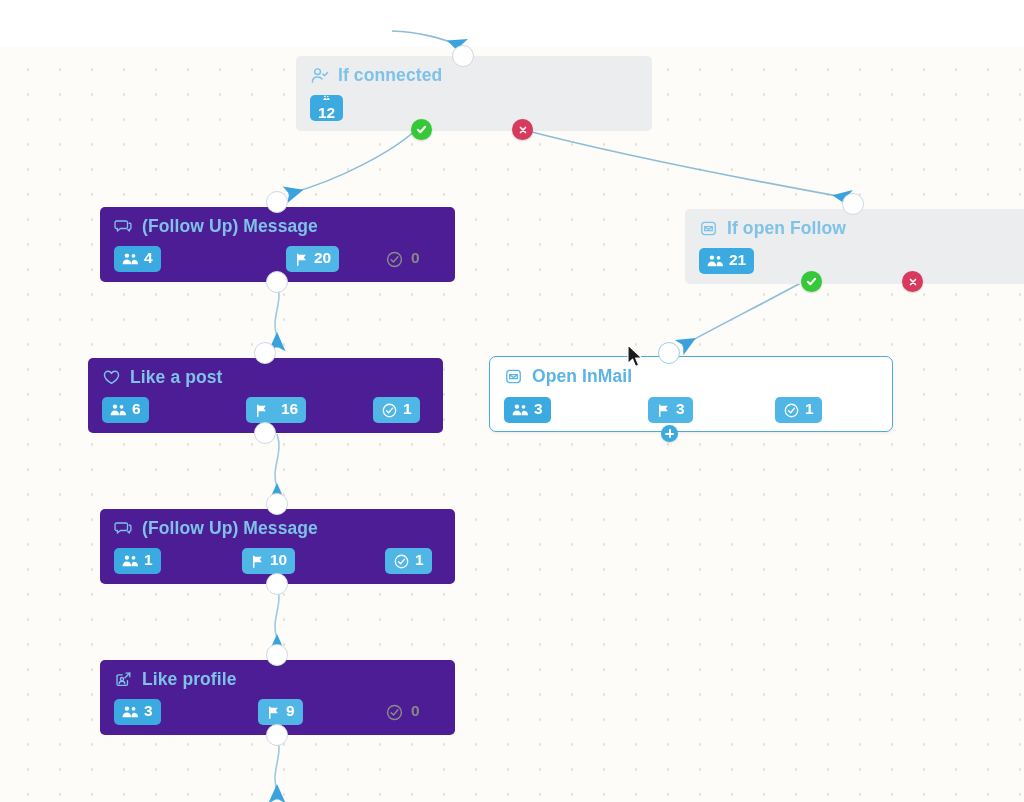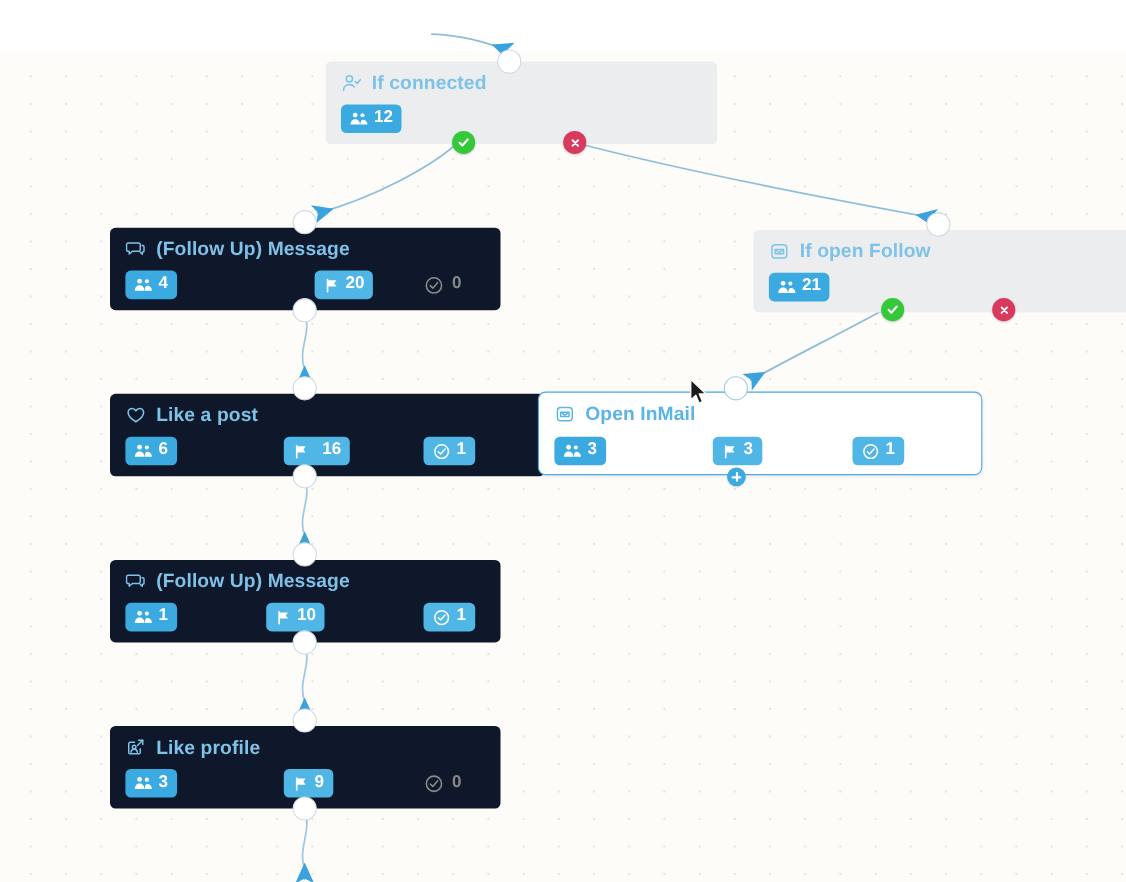--- a/index.html
+++ b/index.html
@@ -20,21 +20,21 @@
     background-position:12px 10px;
   }
   #topband{position:absolute;left:0;top:0;width:1024px;height:47px;background:#ffffff;}
 
   
   #edges{position:absolute;left:0;top:0;width:1024px;height:802px;overflow:visible;pointer-events:none;}
 
   
   .node{
     position:absolute;
-    background:#0f172a;
+    background:#4c1d95;
     border-radius:5px;
     box-sizing:border-box;
   }
   .node.branch{background:#ebedef;}
   .node.selected{
     background:#ffffff;
     border:1.6px solid #4fa8e0;
     border-radius:7px;
     box-shadow:0 1px 3px rgba(60,90,120,.10);
   }
@@ -123,21 +123,21 @@
       <span class="ticon">
         <svg width="19" height="19" viewBox="0 0 20 20" fill="none" stroke="#7ec2e8" stroke-width="1.5" stroke-linecap="round" stroke-linejoin="round">
           <circle cx="8" cy="6" r="3"></circle>
             <path d="M2.5,17 C2.5,13.4 5,11.5 8,11.5 C10,11.5 11.7,12.3 12.8,13.6"></path>
           <path d="M13.5,8.5 L15.4,10.3 L18.5,6.8"></path>
         </svg>
       </span>
       <span>If connected</span>
     </div>
     <div class="badges">
-      <span class="badge" style="left:0;">
+      <span class="badge" style="left:0;flex-direction:column;">
         <svg width="17" height="14" viewBox="0 0 18 14" fill="#fff">
           <circle cx="5.2" cy="3.4" r="2.3"></circle>
             <circle cx="12.2" cy="3.6" r="2"></circle>
           <path d="M0.6,12.6 C0.6,9.2 2.7,7.4 5.2,7.4 C7.7,7.4 9.8,9.2 9.8,12.6 Z"></path>
           <path d="M10.1,12.6 C10.1,9.8 11,7.8 12.6,7.8 C14.8,7.8 17,9.3 17,12.6 Z"></path>
         </svg>
         <span class="num">12</span>
       </span>
     </div>
     <div class="handle" style="left:156px;top:-11px;"></div>
@@ -185,21 +185,21 @@
           <circle cx="10" cy="10" r="7.3"></circle>
             <path d="M6.5,10.2 L8.9,12.6 L13.6,7.2"></path>
         </svg>
         <span class="num">0</span>
       </span>
     </div>
     <div class="handle" style="left:166px;top:-16px;"></div>
     <div class="handle" style="left:166px;top:64px;"></div>
   </div>
 
-  <div class="node" style="left:100px;top:358px;width:395px;height:75px;">
+  <div class="node" style="left:88px;top:358px;width:355px;height:75px;">
     <div class="node-title">
       <span class="ticon">
         <svg width="19" height="19" viewBox="0 0 20 20" fill="none" stroke="#7ec2e8" stroke-width="1.5" stroke-linejoin="round">
           <path d="M10,16.2 C10,16.2 2.6,11.9 2.6,7.4 C2.6,5.1 4.4,3.5 6.4,3.5 C8,3.5 9.3,4.5 10,5.7 C10.7,4.5 12,3.5 13.6,3.5 C15.6,3.5 17.4,5.1 17.4,7.4 C17.4,11.9 10,16.2 10,16.2 Z"></path>
         </svg>
       </span>
       <span>Like a post</span>
     </div>
     <div class="badges">
       <span class="badge" style="left:0;">

